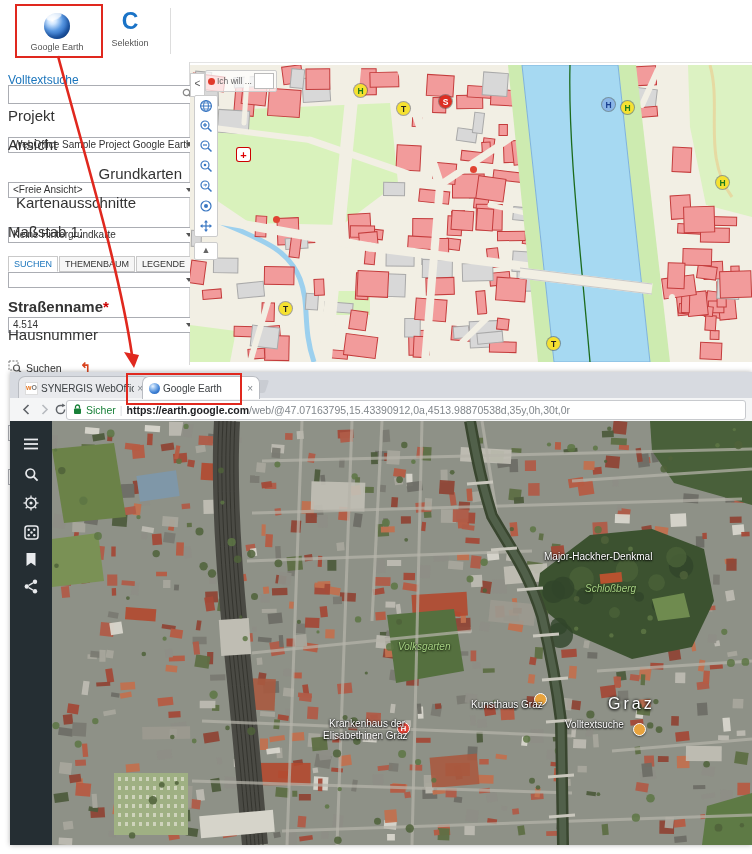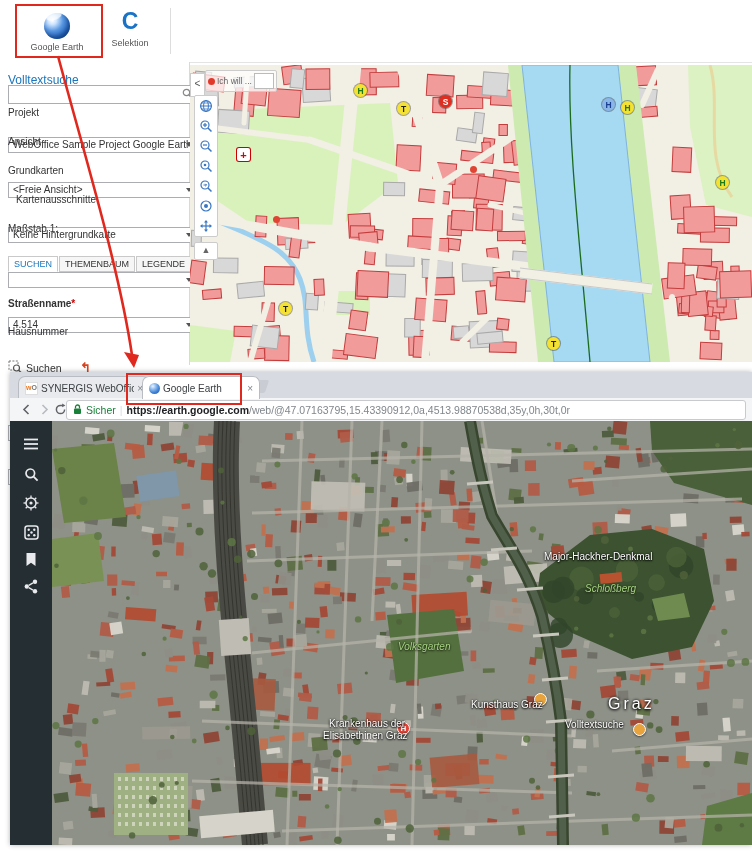--- a/index.html
+++ b/index.html
@@ -20,21 +20,21 @@
   .anno{position:absolute;border:2px solid #e0281e;z-index:60;pointer-events:none;}
   .anno-ge{left:15px;top:4px;width:84px;height:50px;}
   .anno-tab{left:126px;top:373px;width:112px;height:28px;}
   .arrow-svg{position:absolute;left:0;top:0;width:752px;height:854px;z-index:59;pointer-events:none;}
   
   .wo-side{position:absolute;left:0;top:62px;width:189px;height:303px;background:#fff;border-right:1px solid #d9d9d9;padding:0;}
   .ws-in{position:absolute;left:8px;right:7px;}
   .link-blue{color:#1b75bc;font-size:12px;}
   .inbox{height:16px;border:1px solid #abadb3;background:#fff;position:relative;font-size:10px;padding:1px 16px 0 4px;}
   .inbox .mag{position:absolute;right:3px;top:2px;}
-  .flabel{font-size:10px;color:#333;}
+  .flabel{font-size:15px;color:#333;}
   .req{color:#cc0000;}
   .sel{height:14px;border:1px solid #abadb3;background:#fff;font-size:10px;line-height:14px;
        padding:0 16px 0 4px;position:relative;white-space:nowrap;overflow:hidden;cursor:pointer;}
   .sel .car{position:absolute;right:4px;top:5px;width:0;height:0;border-left:3.5px solid transparent;
        border-right:3.5px solid transparent;border-top:4.5px solid #555;}
   .wtabs{display:flex;gap:1px;}
   .wtab{font-size:9px;padding:2px 5px 2px;border:1px solid #c9c9c9;background:#f6f6f6;color:#333;cursor:pointer;}
   .wtab.act{background:#fff;color:#1b75bc;border-bottom-color:#fff;}
   .suchbtn{display:flex;align-items:center;gap:4px;font-size:10.5px;color:#333;cursor:pointer;}
   .redo{color:#d8431f;font-size:13px;font-weight:bold;transform:scaleX(-1);display:inline-block;}
@@ -123,21 +123,21 @@
           </svg>
       </span>
     </div>
 
     <div class="ws-in flabel" style="top:45px;">Projekt</div>
     <div class="ws-in sel" style="top:56px;"><span>WebOffice Sample Project Google Earth CT</span><span class="car"></span></div>
 
     <div class="ws-in flabel" style="top:74px;">Ansicht</div>
     <div class="ws-in sel" style="top:85px;"><span>&lt;Freie Ansicht&gt;</span><span class="car"></span></div>
 
-    <div class="ws-in flabel" style="top:103px;">Grundkarten</div>
+    <div class="ws-in flabel" style="top:103px;text-align:right;">Grundkarten</div>
     <div class="ws-in sel" style="top:114px;"><span>Keine Hintergrundkarte</span><span class="car"></span></div>
 
     <div class="ws-in flabel" style="top:132px;padding-left:8px;">Kartenausschnitte</div>
     <div class="ws-in sel" style="top:143px;"><span></span><span class="car"></span></div>
 
     <div class="ws-in flabel" style="top:161px;">Maßstab 1:</div>
     <div class="ws-in sel" style="top:172px;"><span>4.514</span><span class="car"></span></div>
 
     <div class="ws-in wtabs" style="top:194px;right:auto;">
       <div class="wtab act">SUCHEN</div>

